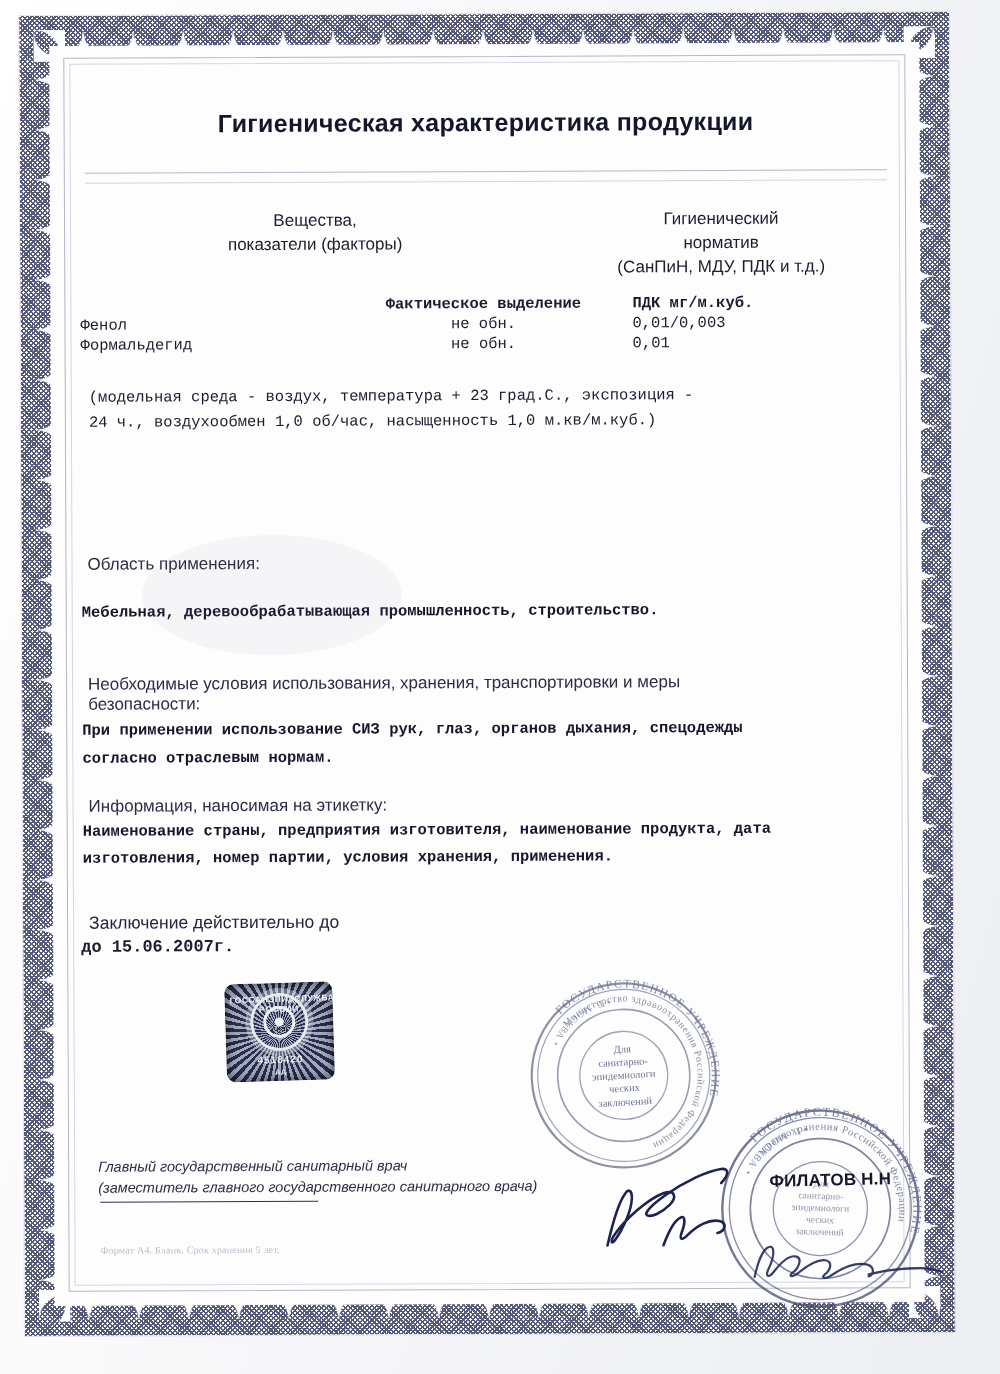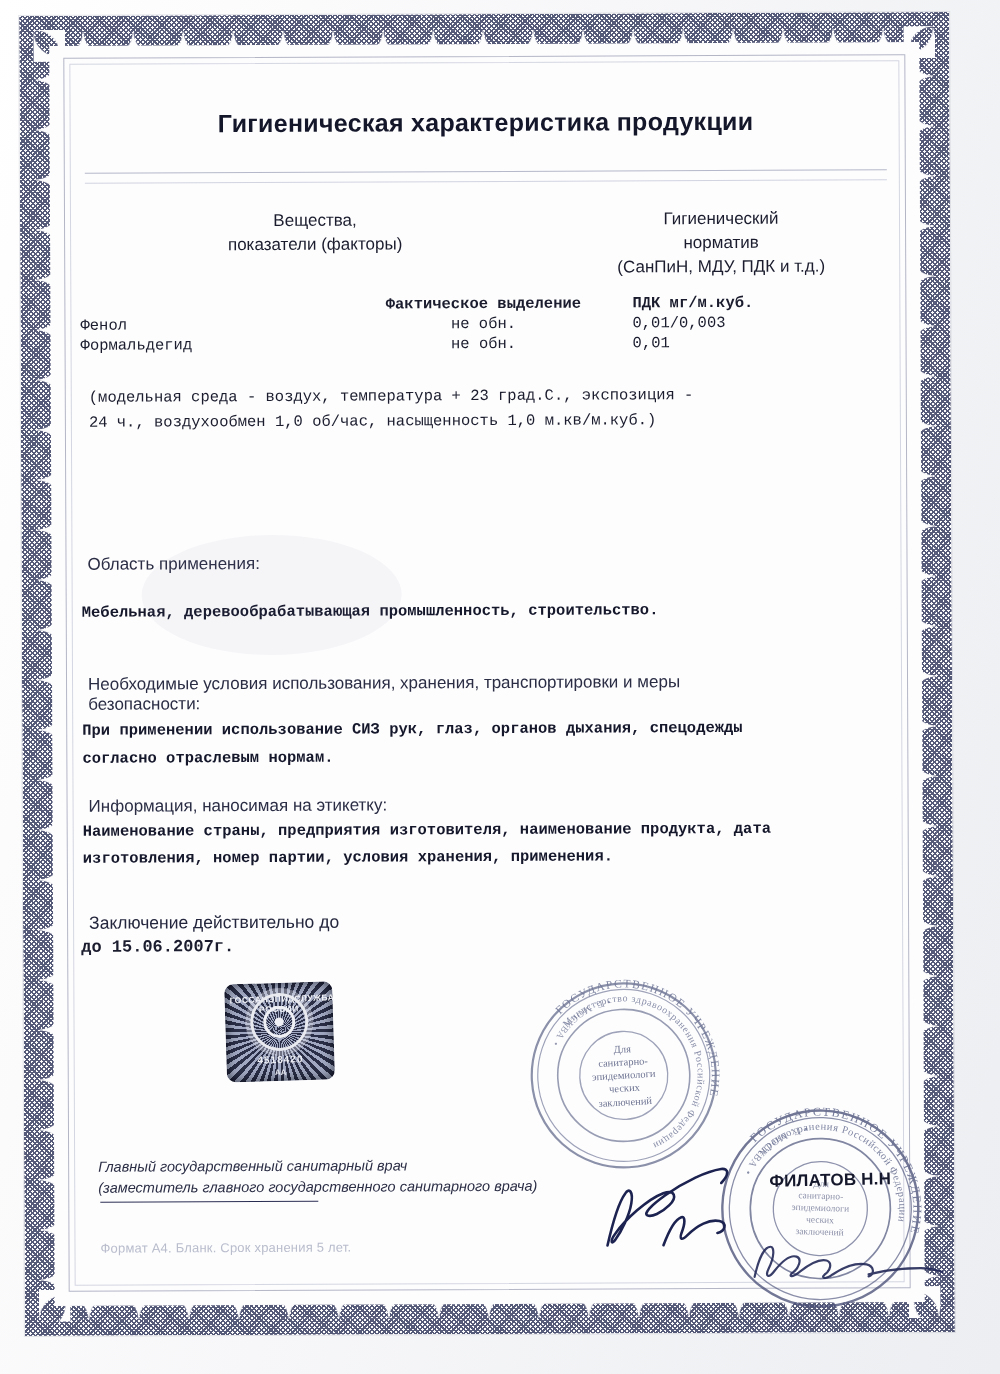--- a/index.html
+++ b/index.html
@@ -100,22 +100,22 @@
   #valid-line1{font-size:17.5px;color:#23263c;}
   #valid-line2{font-family:"Liberation Mono","DejaVu Sans Mono",monospace;
     font-size:17px;font-weight:bold;margin-top:4px;margin-left:-8px;}
 
   
   #sig-block{position:absolute;left:14px;bottom:78px;width:520px;}
   #sig-block .l{font-style:italic;font-size:14.5px;color:#2b2e45;line-height:1.5;}
   #sig-underline{position:absolute;left:2px;bottom:-3px;width:218px;height:0;
     border-top:1.4px solid #2a2d52;}
 
-  #footer{position:absolute;left:16px;bottom:22px;font-size:13px;
-    color:#b9bdcc;letter-spacing:.2px;}
+  #footer{position:absolute;left:16px;bottom:22px;font-size:10px;
+    color:#b9bdcc;letter-spacing:.2px;font-family:Liberation Serif, serif;}
 
   
   
   #holo{position:absolute;left:202px;top:968px;width:108px;height:98px;
     transform:rotate(-1.5deg);}
   #holo .body{position:absolute;inset:0;border-radius:9px;
     background:
       repeating-conic-gradient(from 0deg at 50% 50%,#3c3f52 0deg 4deg,#9aa0b4 4deg 8deg),
       #6d7488;
     filter:contrast(1.25);

